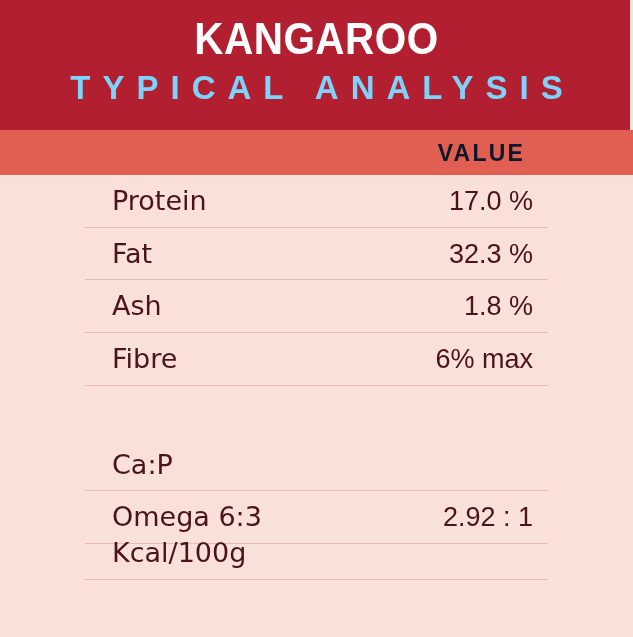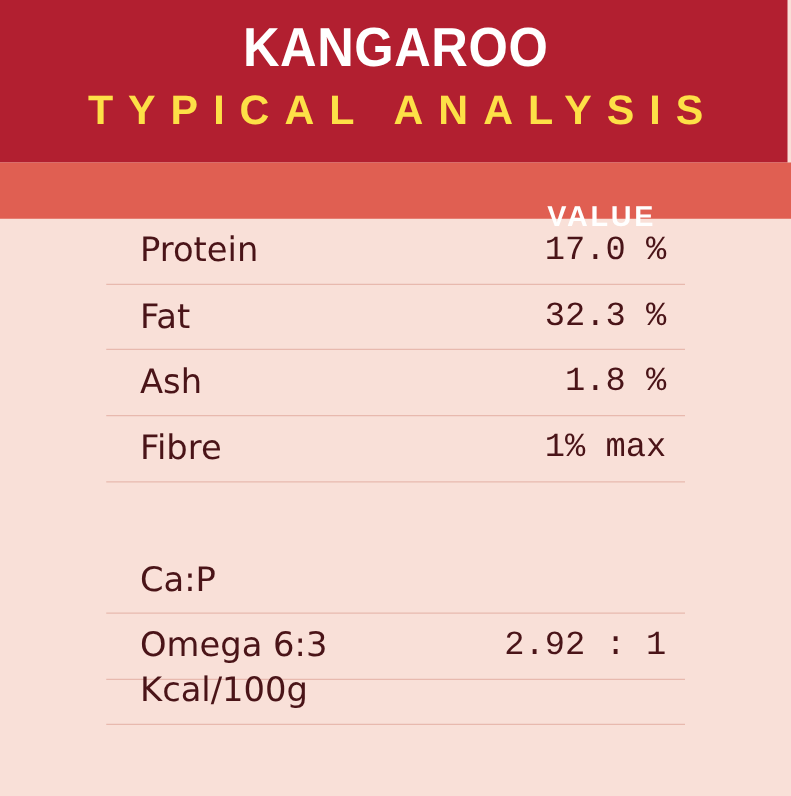--- a/index.html
+++ b/index.html
@@ -46,21 +46,21 @@
     transform: scaleX(0.92);
     transform-origin: 50% 50%;
     white-space: nowrap;
   }
   #subtitle {
     position: absolute;
     left: 0;
     top: 68px;
     width: 633px;
     text-align: center;
-    color: #fde047;
+    color: #7dd3fc;
     font-family: "Liberation Sans", sans-serif;
     font-weight: bold;
     font-size: 33px;
     line-height: 40px;
     letter-spacing: 12px;
     text-indent: 12px;
     white-space: nowrap;
   }
 
   
@@ -71,28 +71,27 @@
     width: 633px;
     height: 45px;
     background: #e05f52;
   }
   #value-header-label {
     position: absolute;
     left: 0;
     top: 10px;
     width: 525px;
     text-align: right;
-    color: #ffffff;
+    color: #0f172a;
     font-family: "Liberation Sans", sans-serif;
     font-weight: bold;
     font-size: 23px;
     line-height: 26px;
     letter-spacing: 2.2px;
     white-space: nowrap;
-    margin-top: 20px;
   }
 
   
   #table-body {
     position: absolute;
     left: 0;
     top: 175px;
     width: 633px;
     height: 462px;
   }
@@ -113,21 +112,21 @@
     line-height: 36px;
     white-space: nowrap;
   }
   .row-value {
     position: absolute;
     left: 0;
     top: 8px;
     width: 533px;
     text-align: right;
     color: #4a1418;
-    font-family: Liberation Mono, monospace;
+    font-family: Liberation Sans, sans-serif;
     font-size: 27px;
     line-height: 36px;
     white-space: nowrap;
   }
   .row-separator {
     position: absolute;
     left: 85px;
     width: 463px;
     height: 1px;
     background: #e8b9ae;
@@ -158,21 +157,21 @@
         <div class="row-value">32.3 %</div>
         <div class="row-separator" style="top: 51.7px;"></div>
       </div>
       <div class="table-row" style="top: 105.4px;">
         <div class="row-label">Ash</div>
         <div class="row-value">1.8 %</div>
         <div class="row-separator" style="top: 51.7px;"></div>
       </div>
       <div class="table-row" style="top: 158.1px;">
         <div class="row-label">Fibre</div>
-        <div class="row-value">1% max</div>
+        <div class="row-value">6% max</div>
         <div class="row-separator" style="top: 51.7px;"></div>
       </div>
       <div class="table-row" style="top: 263.5px;">
         <div class="row-label">Ca:P</div>
         <div class="row-separator" style="top: 51.7px;"></div>
       </div>
       <div class="table-row" style="top: 316.2px;">
         <div class="row-label">Omega 6:3</div>
         <div class="row-value">2.92 : 1</div>
         <div class="row-separator" style="top: 51.7px;"></div>

